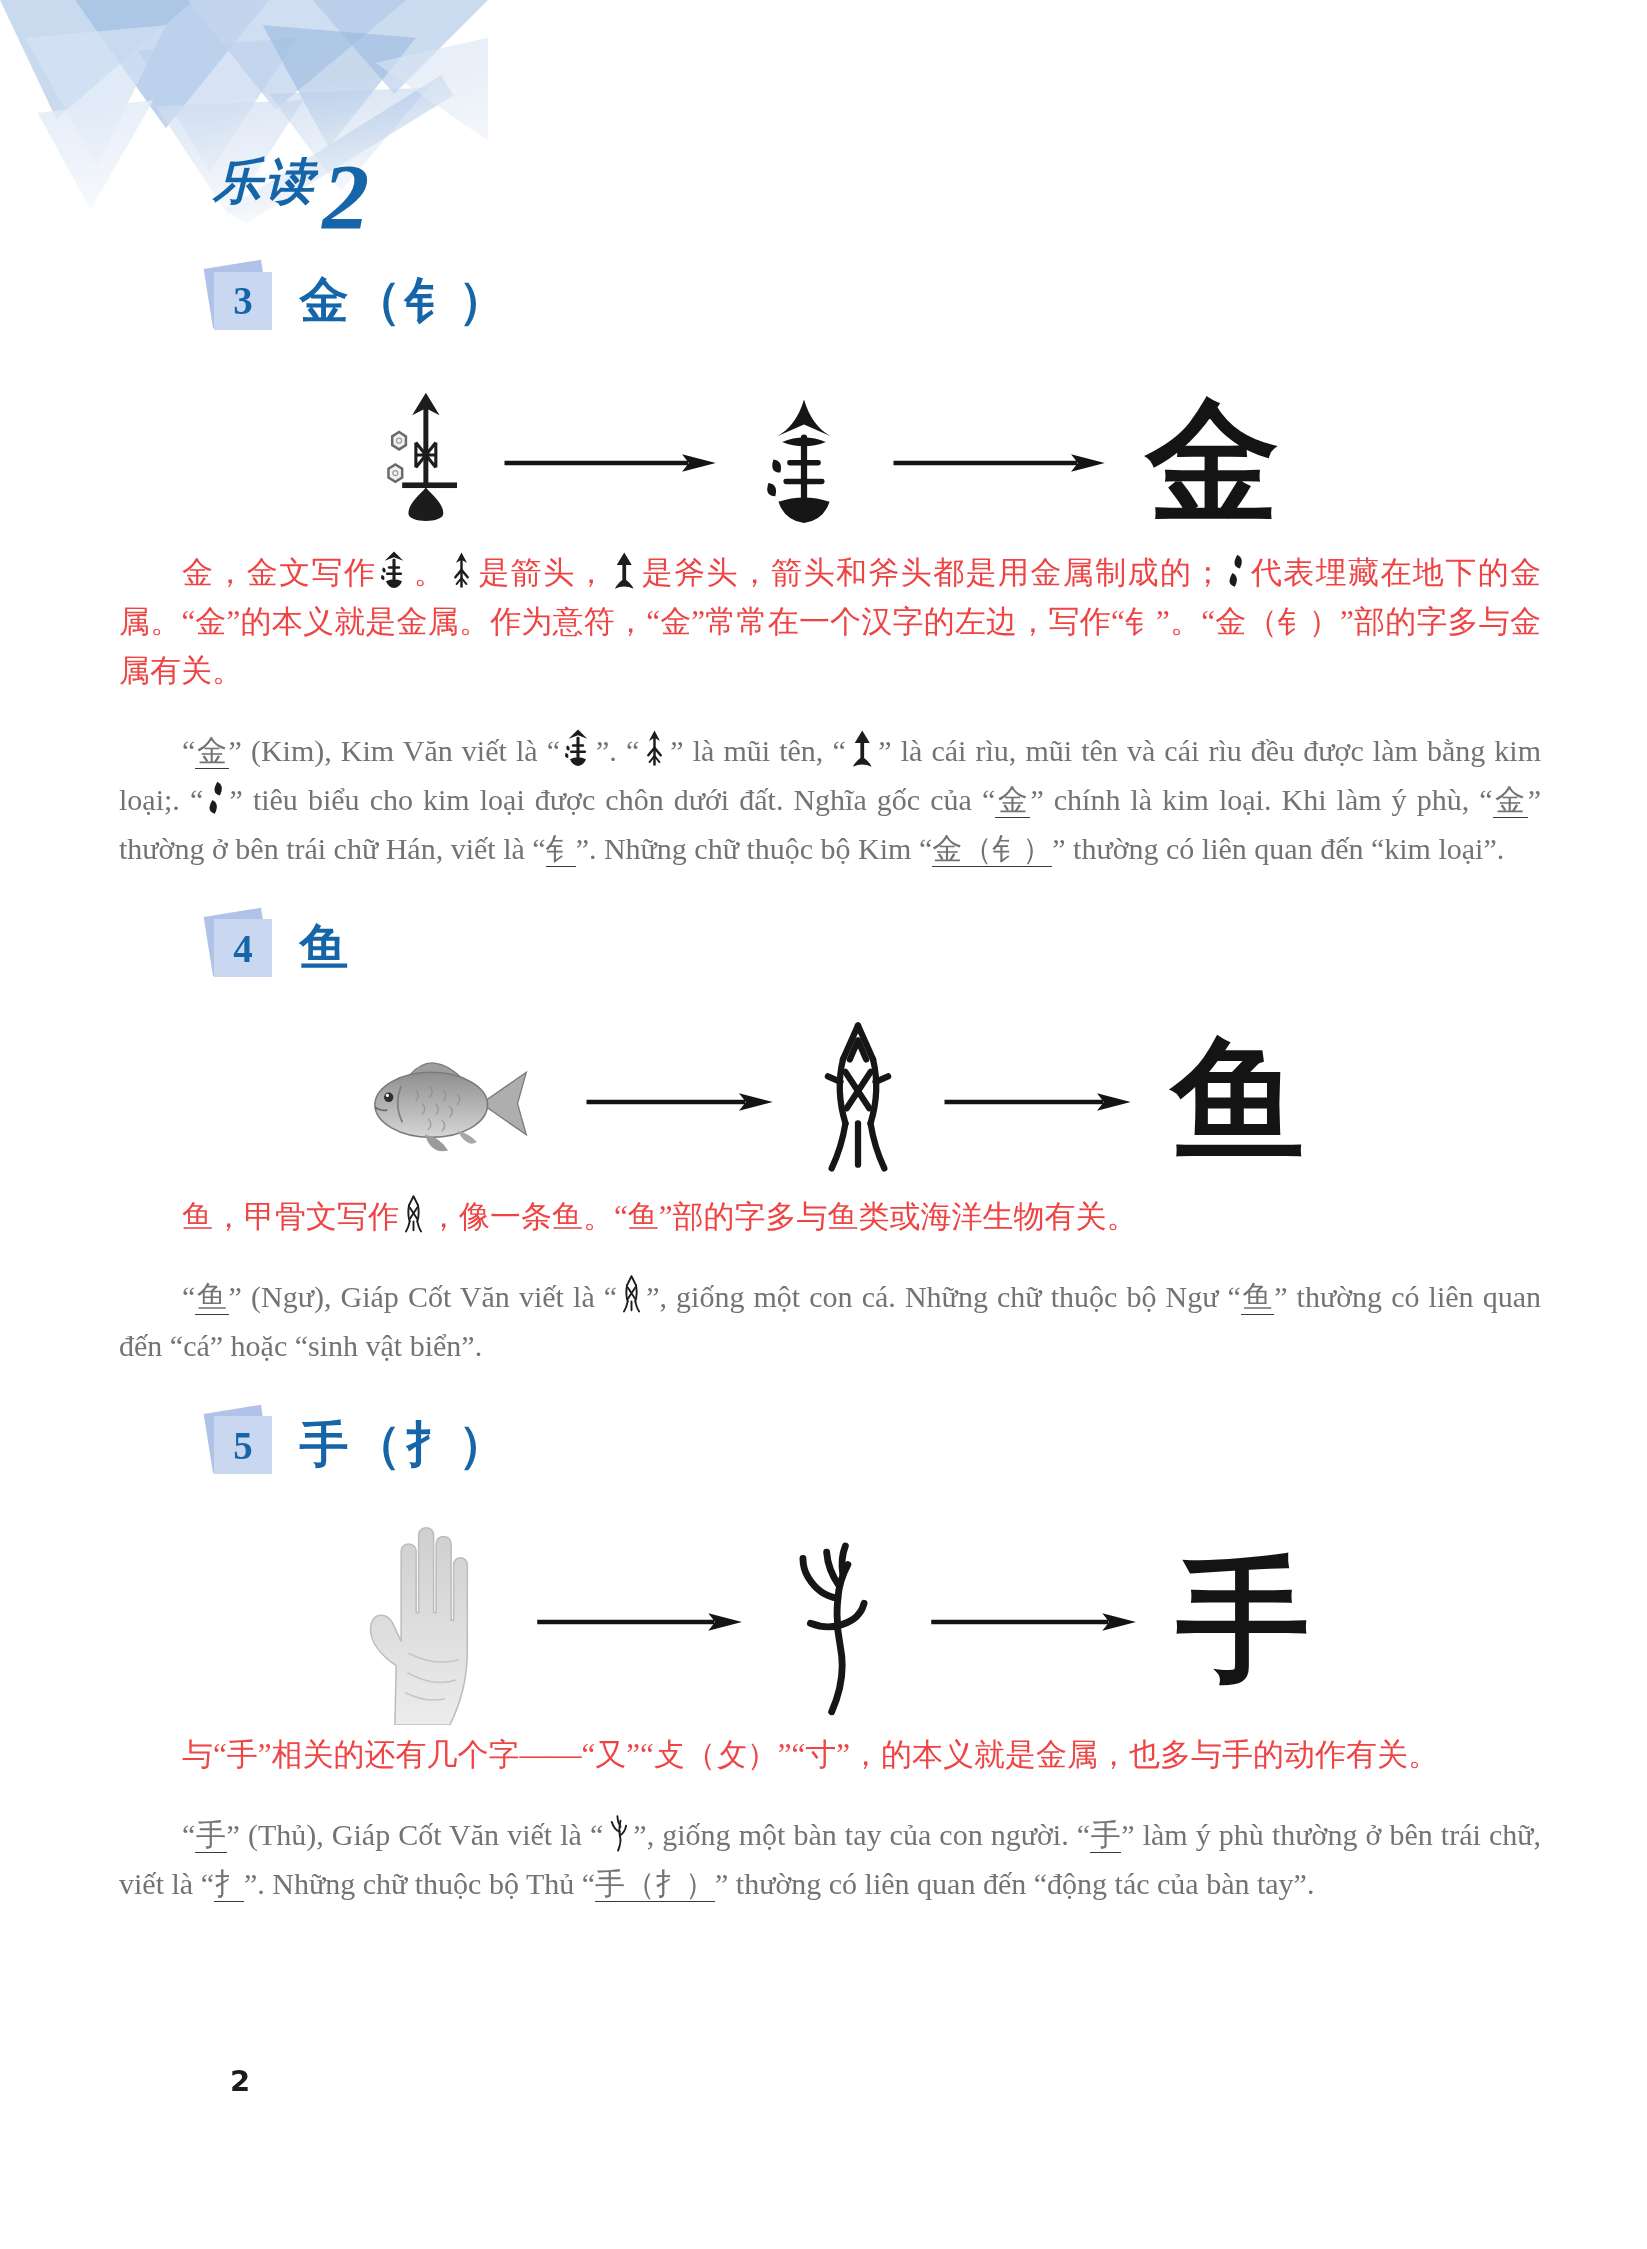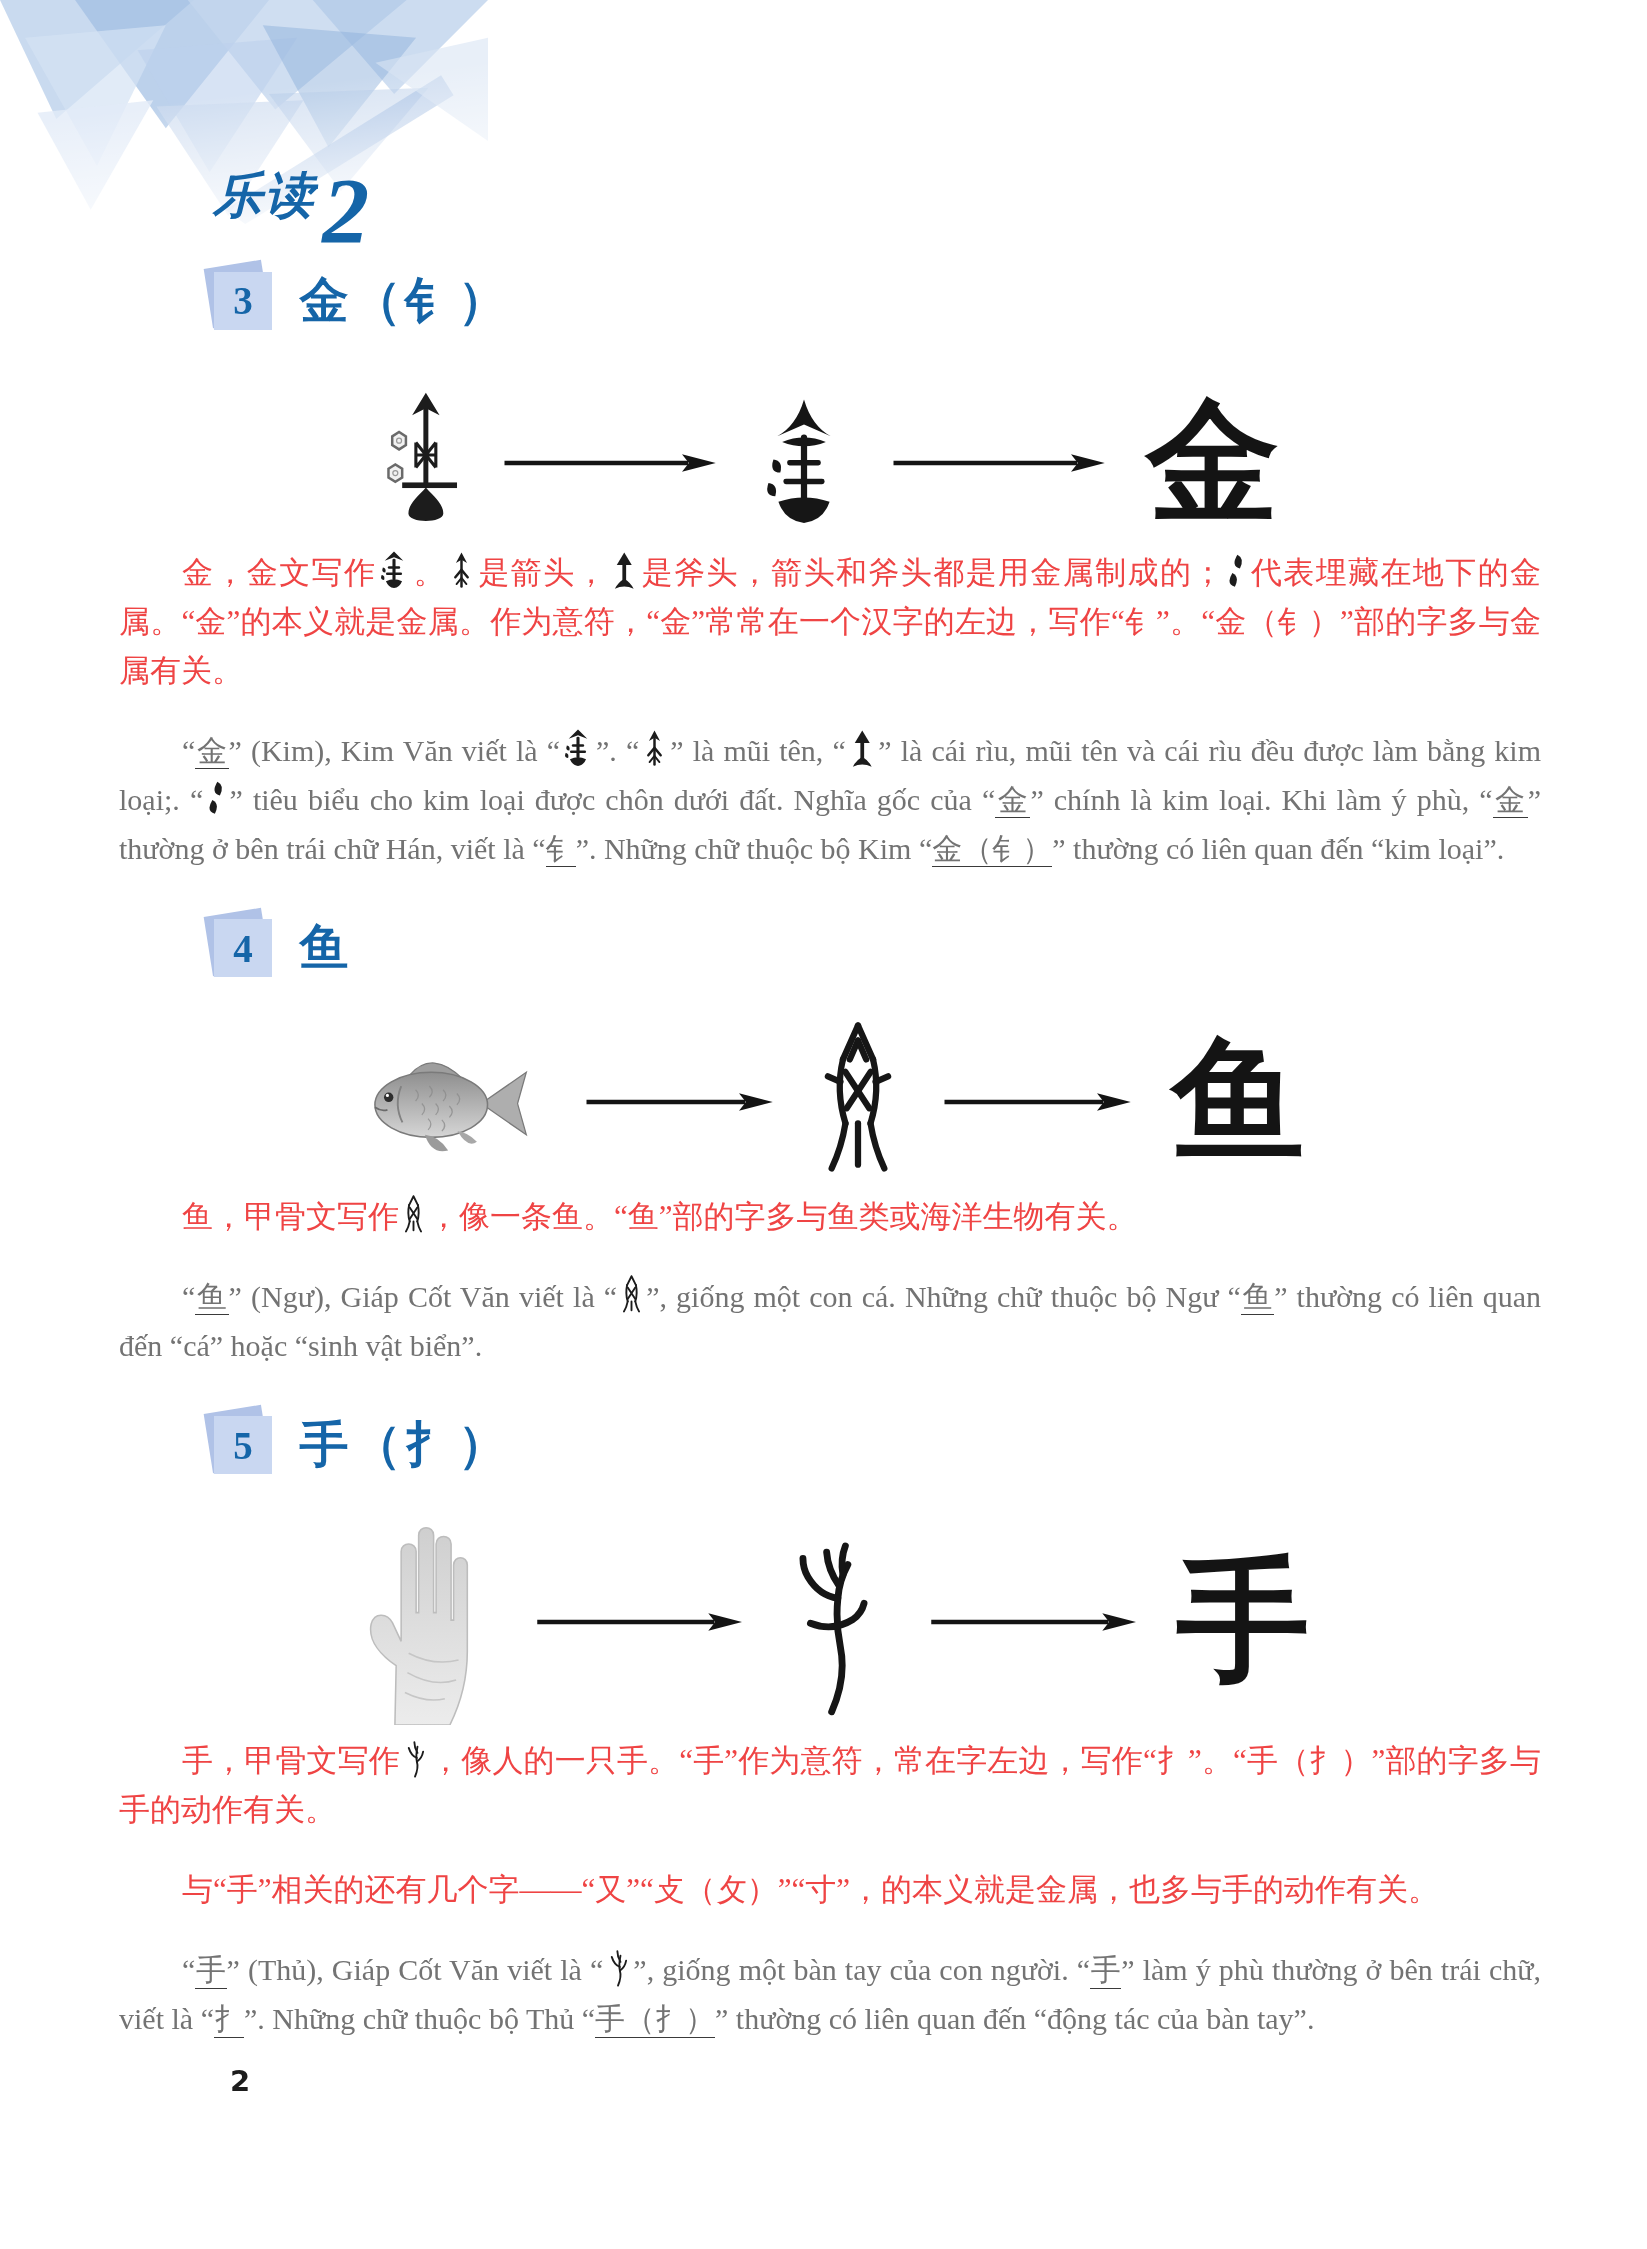--- a/index.html
+++ b/index.html
@@ -1,21 +1,21 @@
 <!DOCTYPE html>
 <html style="font-size:10px"><head>
 <meta charset="utf-8">
 <style>
   html,body{margin:0;padding:0;background:#e8e8e8;}
   .page{position:relative;width:1647px;height:2250px;background:#ffffff;overflow:hidden;
         font-family:"Liberation Serif","DejaVu Serif",serif;}
   
   .deco{position:absolute;left:0;top:0;pointer-events:none;}
   
-  .logo{position:absolute;left:213px;top:163px;color:#1565a8;white-space:nowrap;}
+  .logo{position:absolute;left:213px;top:149px;color:#1565a8;white-space:nowrap;}
   .logo .word{font-family:"DejaVu Sans","Liberation Sans",sans-serif;font-weight:bold;font-style:italic;
               font-size:49px;letter-spacing:2.5px;vertical-align:top;}
   .logo .num{font-family:"Liberation Serif",serif;font-weight:bold;font-style:italic;
              font-size:94px;line-height:1;margin-left:6.3px;vertical-align:-36px;display:inline-block;}
   
   .main{position:absolute;left:119px;top:266px;width:1422px;}
   
   .sec-head{display:flex;align-items:center;gap:27.5px;margin-left:95px;height:69px;}
   .badge{position:relative;width:58px;height:58px;flex:0 0 auto;}
   .badge .back{position:absolute;left:-6.3px;top:-7.5px;width:58px;height:60px;background:#b0c2e7;
@@ -325,28 +325,20 @@
       </div>
       <svg class="evo-arrow" width="206" height="20" viewBox="0 0 330 32">
         <line x1="2" y1="16" x2="286" y2="16" stroke="#141414" stroke-width="7"></line>
         <path d="M330,16 L276,2 L287,16 L276,30 Z" fill="#141414"></path>
       </svg>
       <div class="stage">
         <span class="modern-char">手</span>
       </div>
     </div>
 
-    <p class="para zh mt-p4">手，甲骨文写作<span class="inline-glyph"><svg width="20" height="39" viewBox="0 0 32 62">
-            <g fill="none" stroke="#1c1c1c" stroke-width="3" stroke-linecap="round">
-              <path d="M16,60 Q22,46 19,36 Q17,26 20,12"></path>
-              <path d="M19,30 Q10,27 6,14"></path>
-              <path d="M20,22 Q15,14 15,5"></path>
-              <path d="M19,36 Q27,31 29,20"></path>
-            </g>
-          </svg></span>，像人的一只手。“手”作为意符，常在字左边，写作“扌”。“手（扌）”部的字多与手的动作有关。</p>
     <p class="para zh zh2">与“手”相关的还有几个字——“又”“攴（攵）”“寸”，的本义就是金属，也多与手的动作有关。</p>
     <p class="para vi mt-p5">“<span class="cn-in-vn">手</span>” (Thủ), Giáp Cốt Văn viết là “<span class="inline-glyph"><svg width="20" height="39" viewBox="0 0 32 62">
             <g fill="none" stroke="#1c1c1c" stroke-width="3" stroke-linecap="round">
               <path d="M16,60 Q22,46 19,36 Q17,26 20,12"></path>
               <path d="M19,30 Q10,27 6,14"></path>
               <path d="M20,22 Q15,14 15,5"></path>
               <path d="M19,36 Q27,31 29,20"></path>
             </g>
           </svg></span>”, giống một bàn tay của con người. “<span class="cn-in-vn">手</span>” làm ý phù thường ở bên trái chữ, viết là “<span class="cn-in-vn">扌</span>”. Những chữ thuộc bộ Thủ “<span class="cn-in-vn">手（扌）</span>” thường có liên quan đến “động tác của bàn tay”.</p>
 

